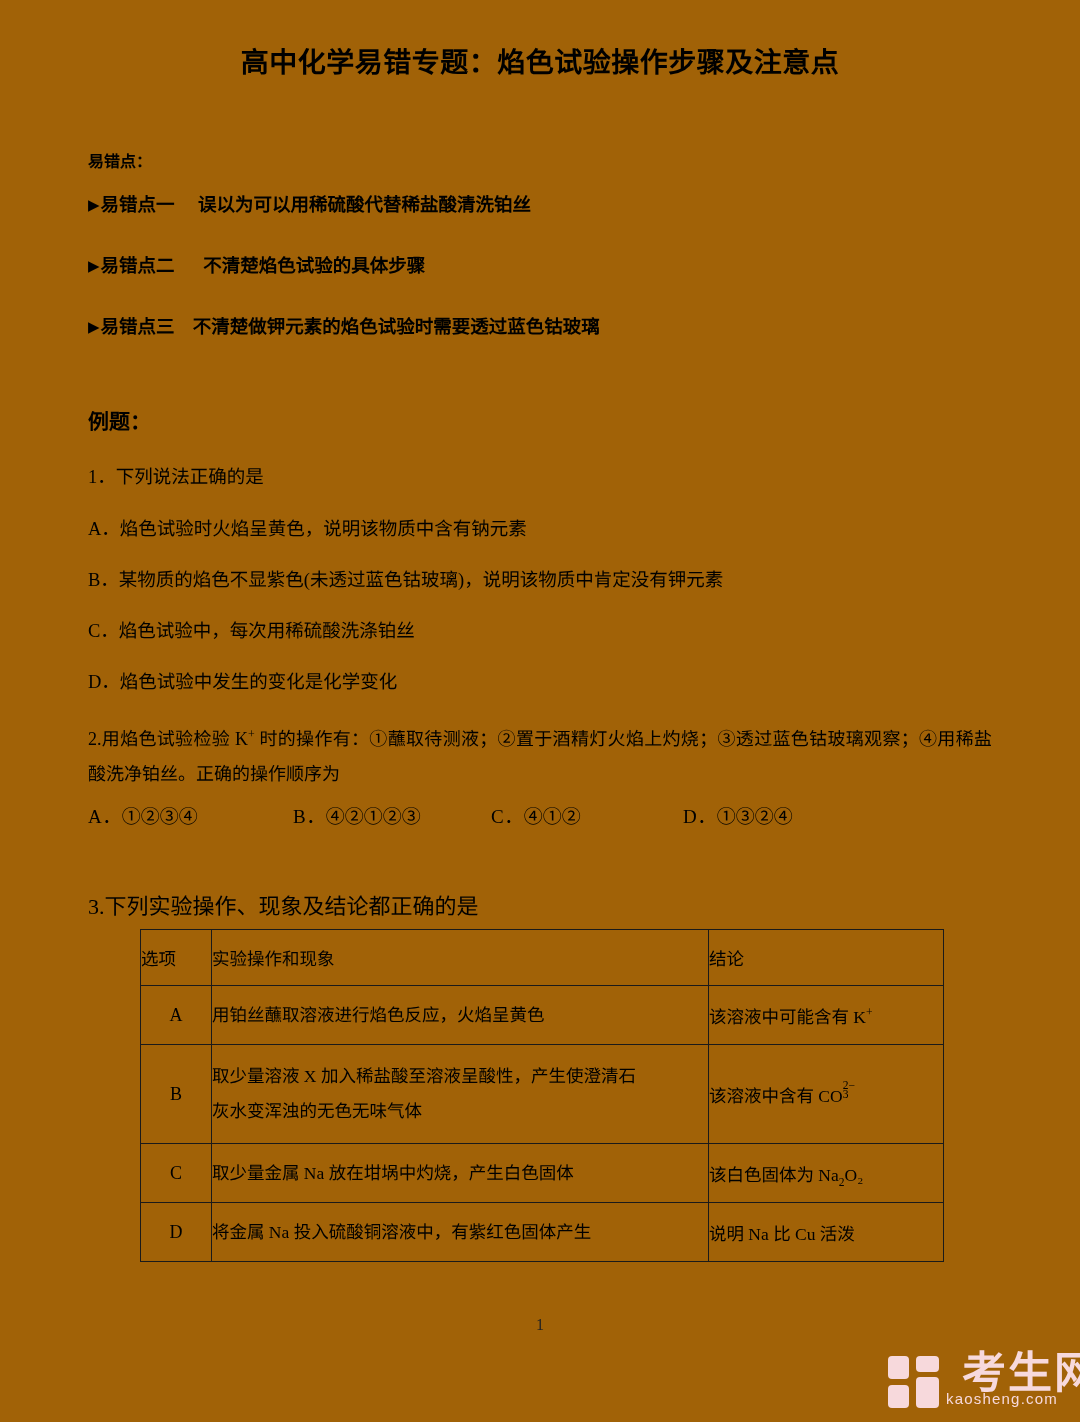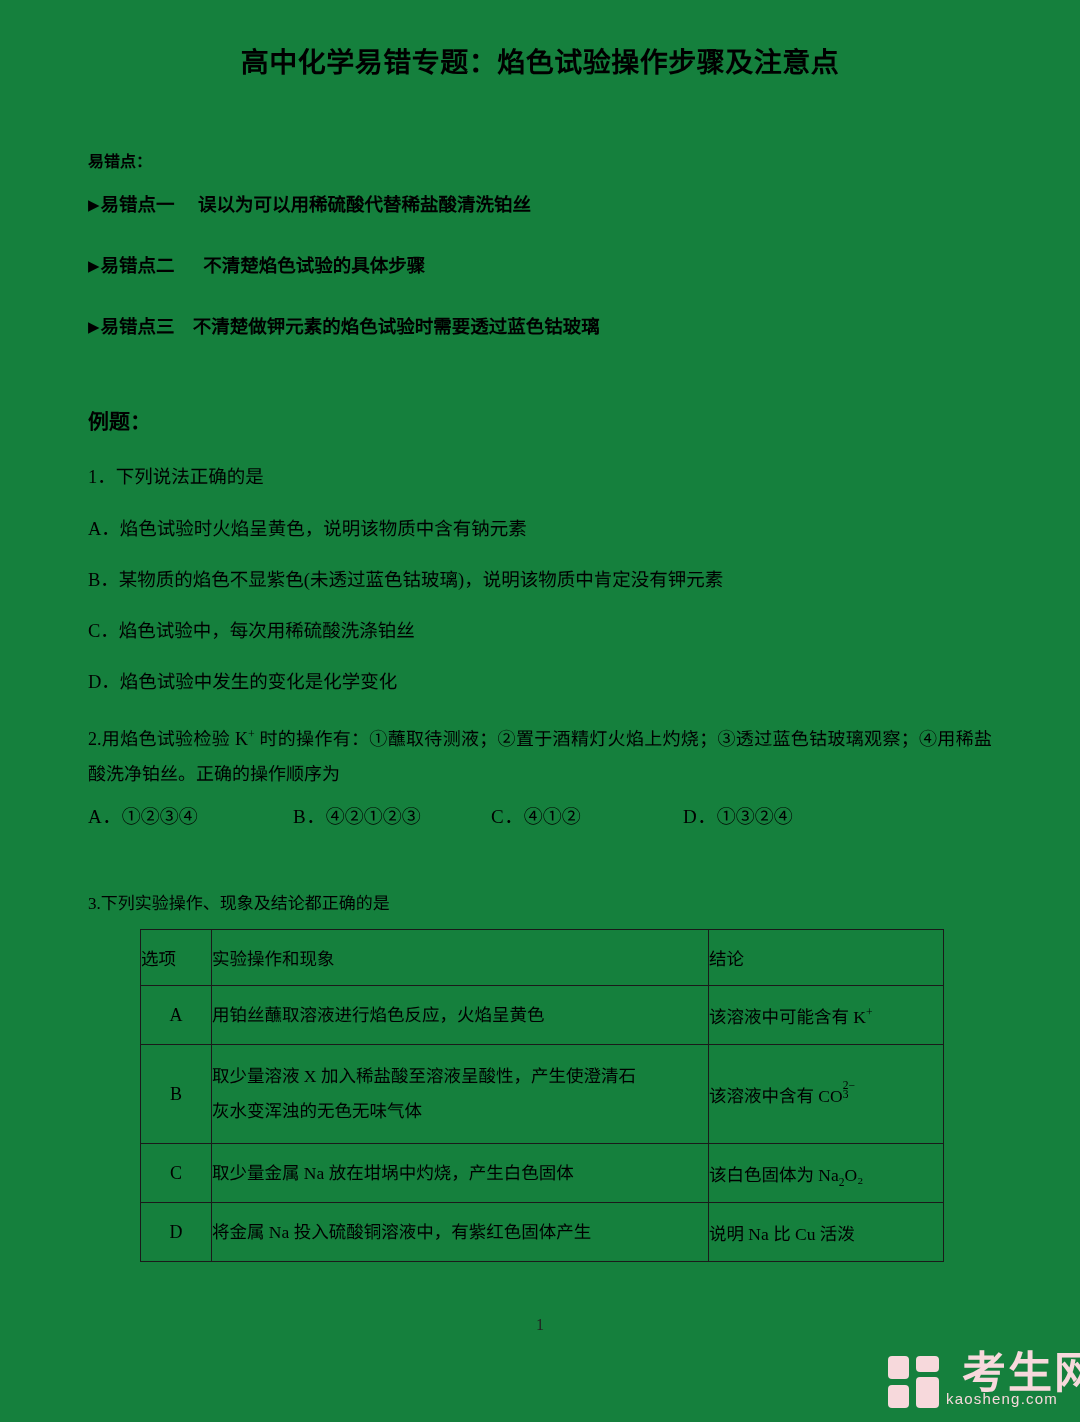--- a/index.html
+++ b/index.html
@@ -11,21 +11,21 @@
   body {
     font-family: "Liberation Serif", "DejaVu Serif", serif;
     color: #000000;
     -webkit-font-smoothing: antialiased;
   }
   #page {
     position: relative;
     width: 1080px;
     height: 1422px;
     margin: 0 auto;
-    background: #15803d;
+    background: #a16207;
     overflow: hidden;
     box-sizing: border-box;
   }
 
   
   .doc-title {
     position: absolute;
     left: 0;
     top: 26px;
     width: 1080px;
@@ -125,21 +125,21 @@
   .q2-choices .ch.c2 { width: 198px; }
   .q2-choices .ch.c3 { width: 192px; }
   .q2-choices .ch .mk { letter-spacing: 0.5px; }
 
   
   .q3-line {
     position: absolute;
     left: 88px;
     top: 893px;
     font-family: "Liberation Serif", "DejaVu Serif", serif;
-    font-size: 17px;
+    font-size: 22px;
     line-height: 1.3;
     white-space: nowrap;
   }
 
   
   .tbl-wrap {
     position: absolute;
     left: 140px;
     top: 929px;
     width: 803px;

